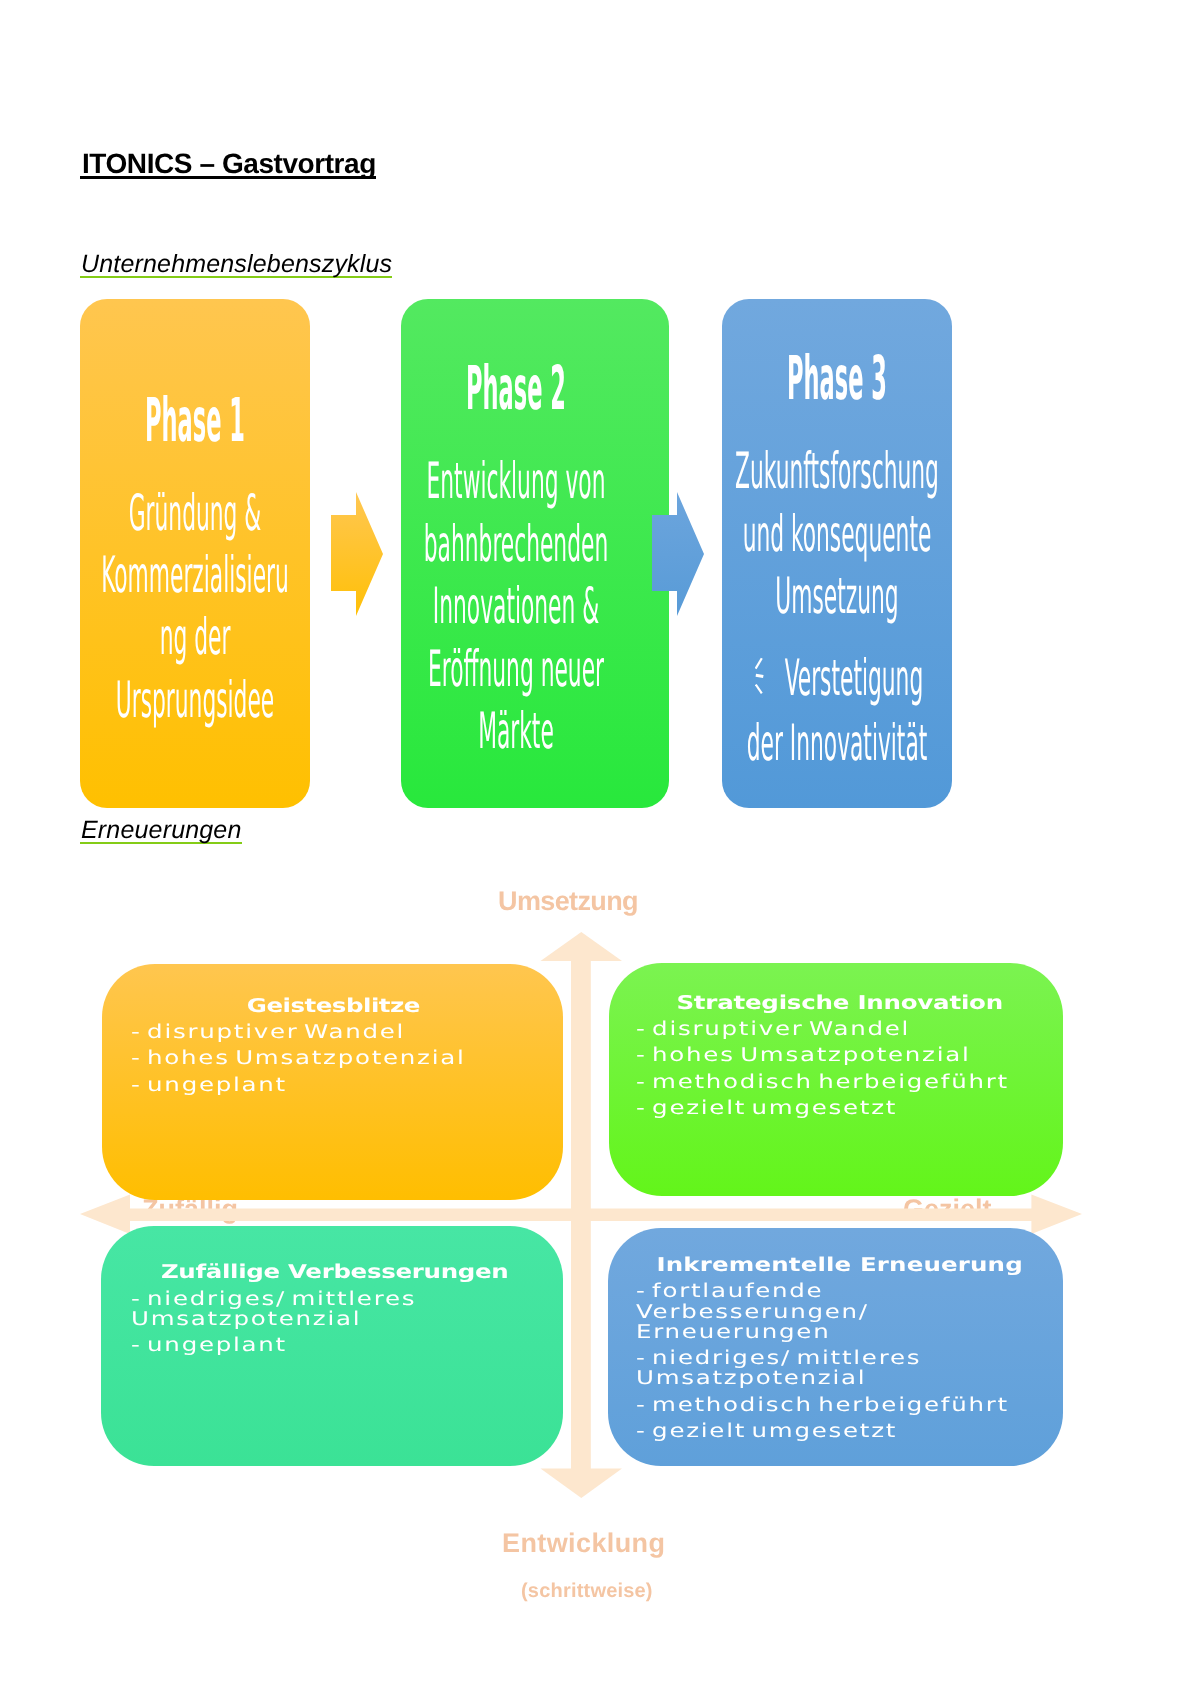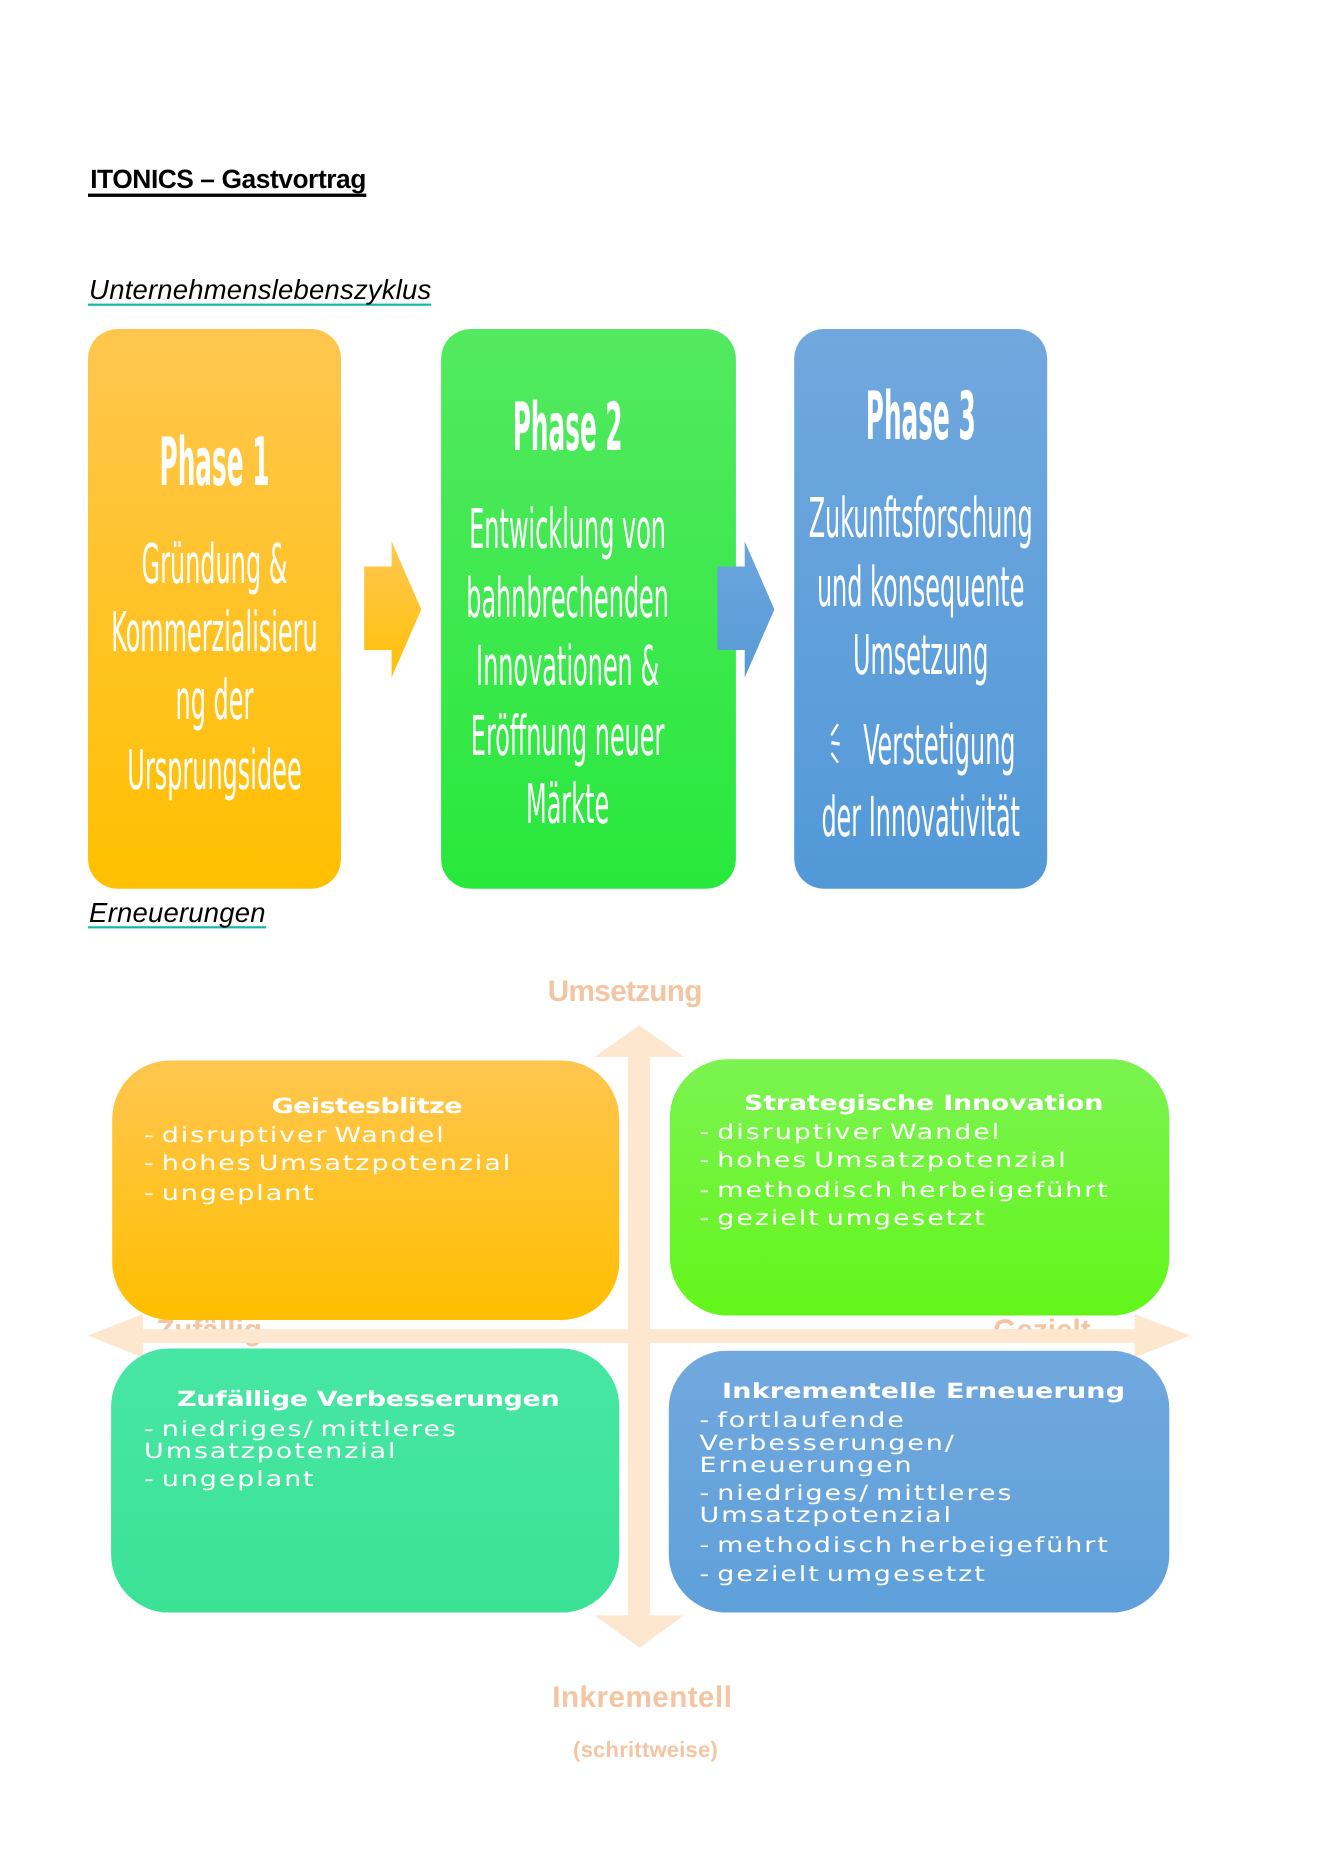--- a/index.html
+++ b/index.html
@@ -2,29 +2,29 @@
 <html><head>
 <meta charset="utf-8">
 <style>
   html,body{margin:0;padding:0;background:#ffffff;}
   *{-webkit-font-smoothing:antialiased;text-rendering:geometricPrecision;}
   body{width:1200px;height:1698px;position:relative;overflow:hidden;
        font-family:"Liberation Sans",sans-serif;}
   .abs{position:absolute;}
 
   
-  #doc-title{left:80px;top:153.6px;font-size:24px;font-weight:bold;line-height:0;
+  #doc-title{left:80px;top:153.6px;font-size:28px;font-weight:bold;line-height:0;
        letter-spacing:-0.43px;color:#000;white-space:nowrap;
        font-family:"Liberation Sans",sans-serif;}
   #doc-title .u{display:inline-block;border-bottom:3px solid #000;padding:0 0 2px 2px;
        line-height:20.2px;}
   .sec-head{font-size:25px;font-style:italic;font-weight:normal;line-height:0;
        letter-spacing:0.17px;color:#000;white-space:nowrap;
        font-family:"Liberation Sans",sans-serif;}
-  .sec-head .u{display:inline-block;border-bottom:2px solid #14b8a6;padding:0 0 3px 1px;
+  .sec-head .u{display:inline-block;border-bottom:2px solid #84cc16;padding:0 0 3px 1px;
        line-height:18px;}
   #sec-lifecycle{left:80px;top:255px;}
   #sec-renewals{left:80px;top:821px;}
 
   
   .phase{border-radius:27px;overflow:hidden;}
   #phase1{left:80px;top:299px;width:230px;height:509px;
       background:linear-gradient(180deg,#FFC64F 0%,#FFC000 100%);}
   #phase2{left:401px;top:299px;width:268px;height:509px;
       background:linear-gradient(180deg,#53E960 0%,#28E83C 100%);}
@@ -153,14 +153,14 @@
 </div>
 
 <div class="qtext" id="qt-blue" style="left:636px;top:1255px;width:311px">
   <p class="h" style="width:316px;letter-spacing:0.12px">Inkrementelle Erneuerung</p>
   <p>- fortlaufende Verbesserungen/ Erneuerungen</p>
   <p>- niedriges/ mittleres Umsatzpotenzial</p>
   <p>- methodisch herbeigeführt</p>
   <p>- gezielt umgesetzt</p>
 </div>
 
-<div class="axlabel" id="ax-bottom" style="left:502px;top:1530px;font-size:27px;letter-spacing:0.4px">Inkrementell</div>
+<div class="axlabel" id="ax-bottom" style="left:502px;top:1530px;font-size:27px;letter-spacing:0.4px">Entwicklung</div>
 <div class="axlabel" id="ax-bottom-note" style="left:521px;top:1580.5px;font-size:20px;letter-spacing:0.2px">(schrittweise)</div>
 
 </body></html>

